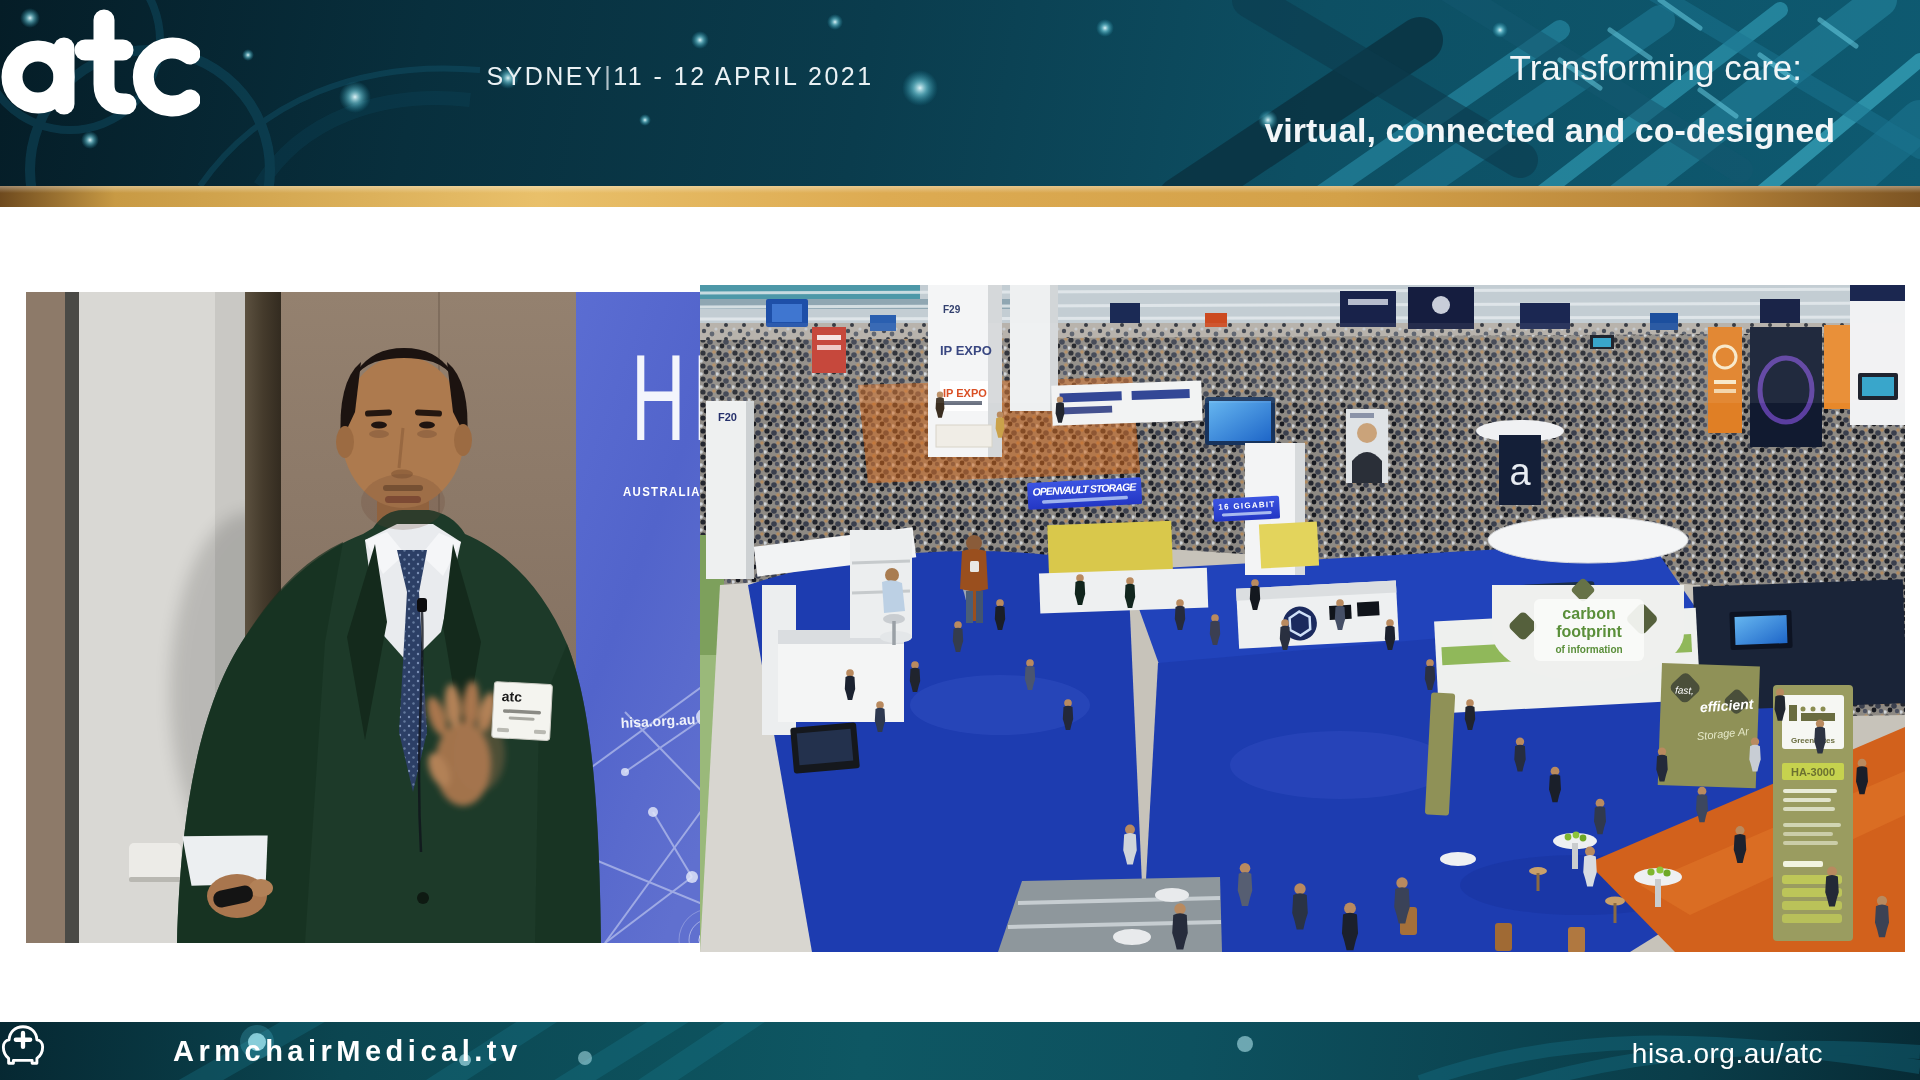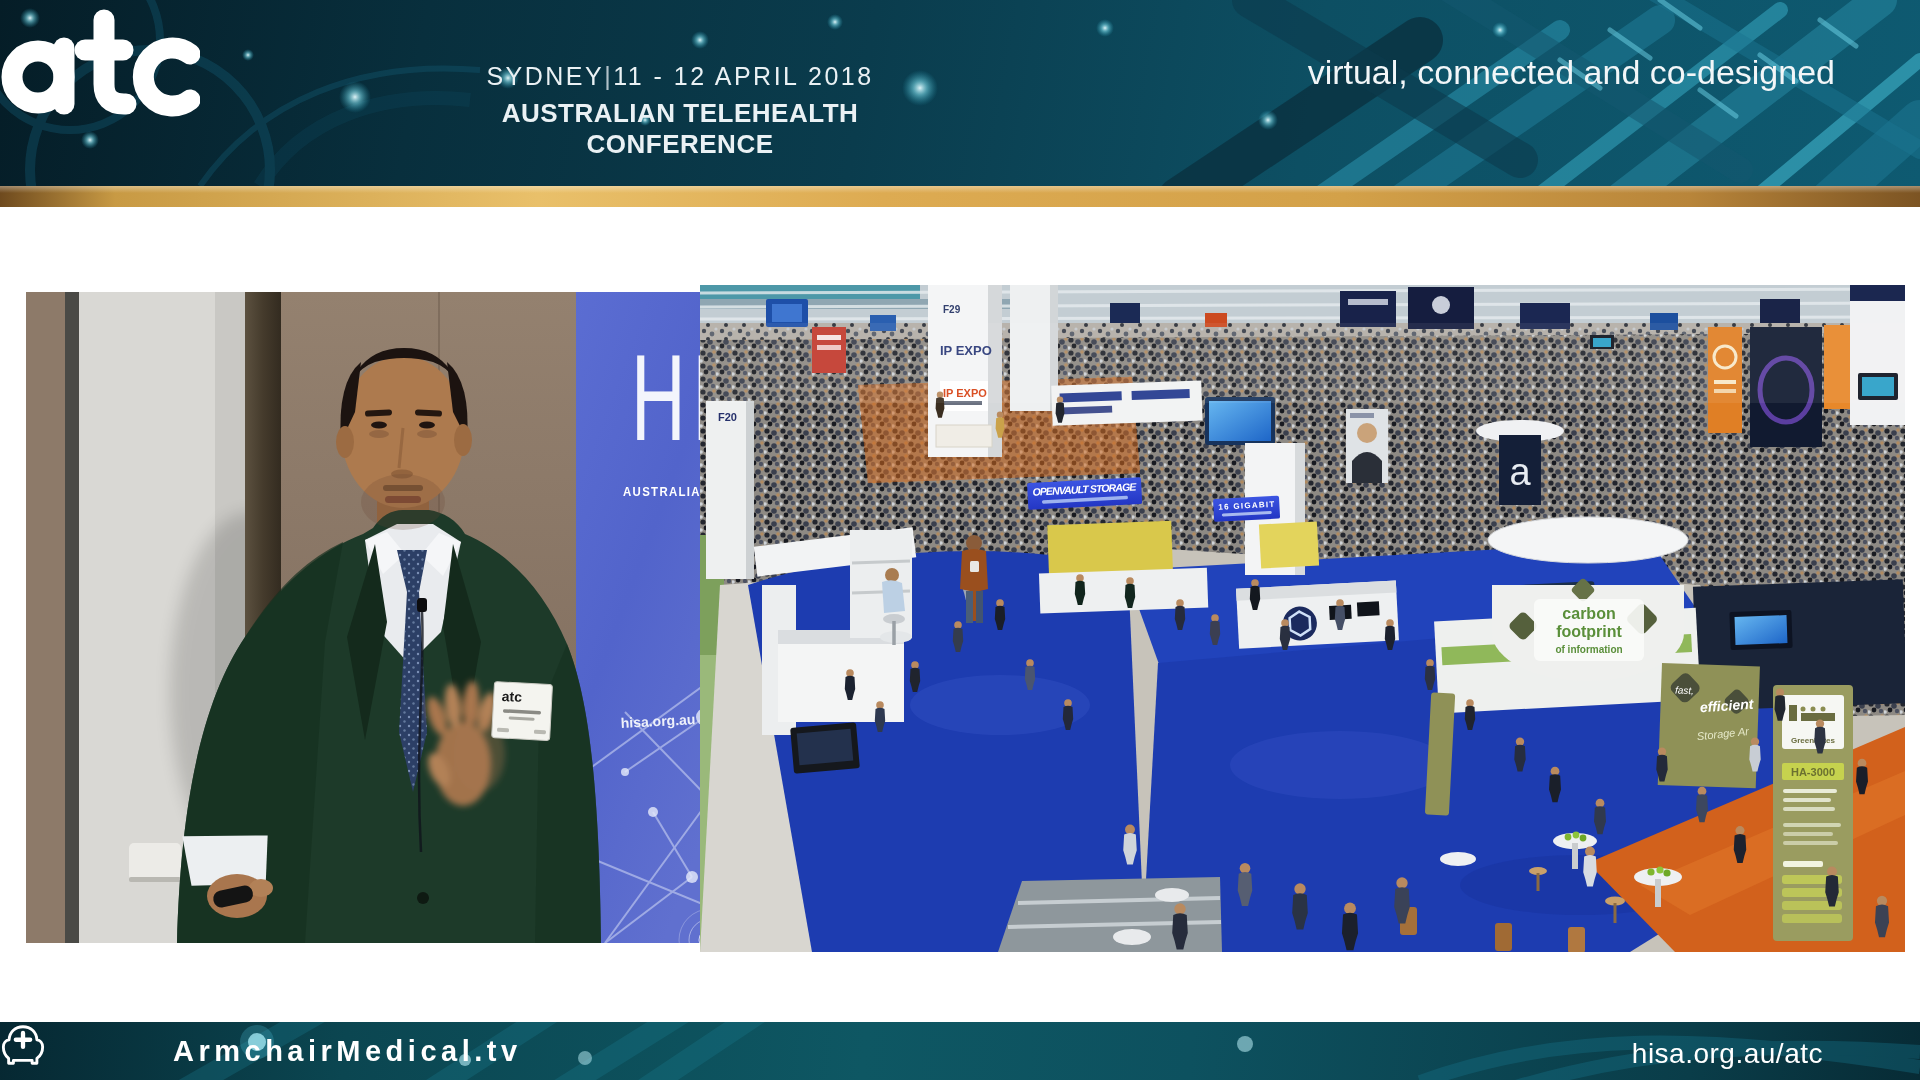--- a/index.html
+++ b/index.html
@@ -12,21 +12,21 @@
   #header{left:0;top:0;width:1920px;height:186px;
     background:linear-gradient(100deg,#051d27 0%,#082f3d 22%,#0a3c4d 45%,#0d4f63 68%,#0e5a71 100%);}
   #header svg{position:absolute;left:0;top:0;}
   #logo{left:88px;top:30px;width:200px;height:120px;}
   #hdr-center{left:430px;top:62px;width:500px;text-align:center;color:#eaf1f4;}
   #hdr-center .l1{font-size:25px;letter-spacing:2.5px;display:flex;justify-content:center;align-items:baseline;}
   #hdr-center .sep{opacity:.75;font-weight:300;}
   #hdr-center .l2{margin-top:7px;font-size:26px;font-weight:700;letter-spacing:.5px;}
   #hdr-right{right:85px;top:48px;text-align:right;color:#f2f6f8;font-weight:400;}
   #hdr-right .t1{font-size:35px;padding-right:33px;}
-  #hdr-right .t2{font-size:34px;margin-top:5px;}
+  #hdr-right .t2{font-size:34px;margin-top:23px;font-weight:bold;}
 
   
   #goldbar{left:0;top:186px;width:1920px;height:21px;
     background:linear-gradient(90deg,#6e4a1e 0%,#c89a44 6%,#e9c06a 28%,#ddab52 46%,#d3a149 70%,#b8853a 88%,#7c5423 100%);}
   #goldbar::after{content:"";position:absolute;left:0;top:0;width:100%;height:7px;
     background:linear-gradient(180deg,rgba(255,255,255,.35),rgba(255,255,255,0));}
 
   
   #speaker-panel{left:26px;top:292px;width:657px;height:651px;overflow:hidden;background:#8d7a69;padding-left:39px;}
   #expo-panel{left:700px;top:285px;width:1205px;height:667px;overflow:hidden;background:#c7c3ba;}
@@ -109,26 +109,26 @@
         <path d="M85 50 h38"></path>
         <path d="M190 54 A29 29 0 1 0 190 100"></path>
       </g>
     </svg>
     <span class="sr">atc</span>
 
     <div id="hdr-center" class="abs">
       <div class="l1">
         <span>SYDNEY</span>
         <span class="sep">|</span>
-        <span>11 - 12 APRIL 2018</span>
+        <span>11 - 12 APRIL 2021</span>
       </div>
-      <div class="l2">AUSTRALIAN TELEHEALTH CONFERENCE</div>
     </div>
 
     <div id="hdr-right" class="abs">
+      <div class="t1">Transforming care:</div>
       <div class="t2">virtual, connected and co-designed</div>
     </div>
   </div>
 
   <div id="goldbar" class="abs"></div>
 
   <div id="speaker-panel" class="abs">
     <svg width="657" height="651" viewBox="0 0 657 651">
       <defs>
         <linearGradient id="wallg" x1="0" y1="0" x2="0" y2="1">

